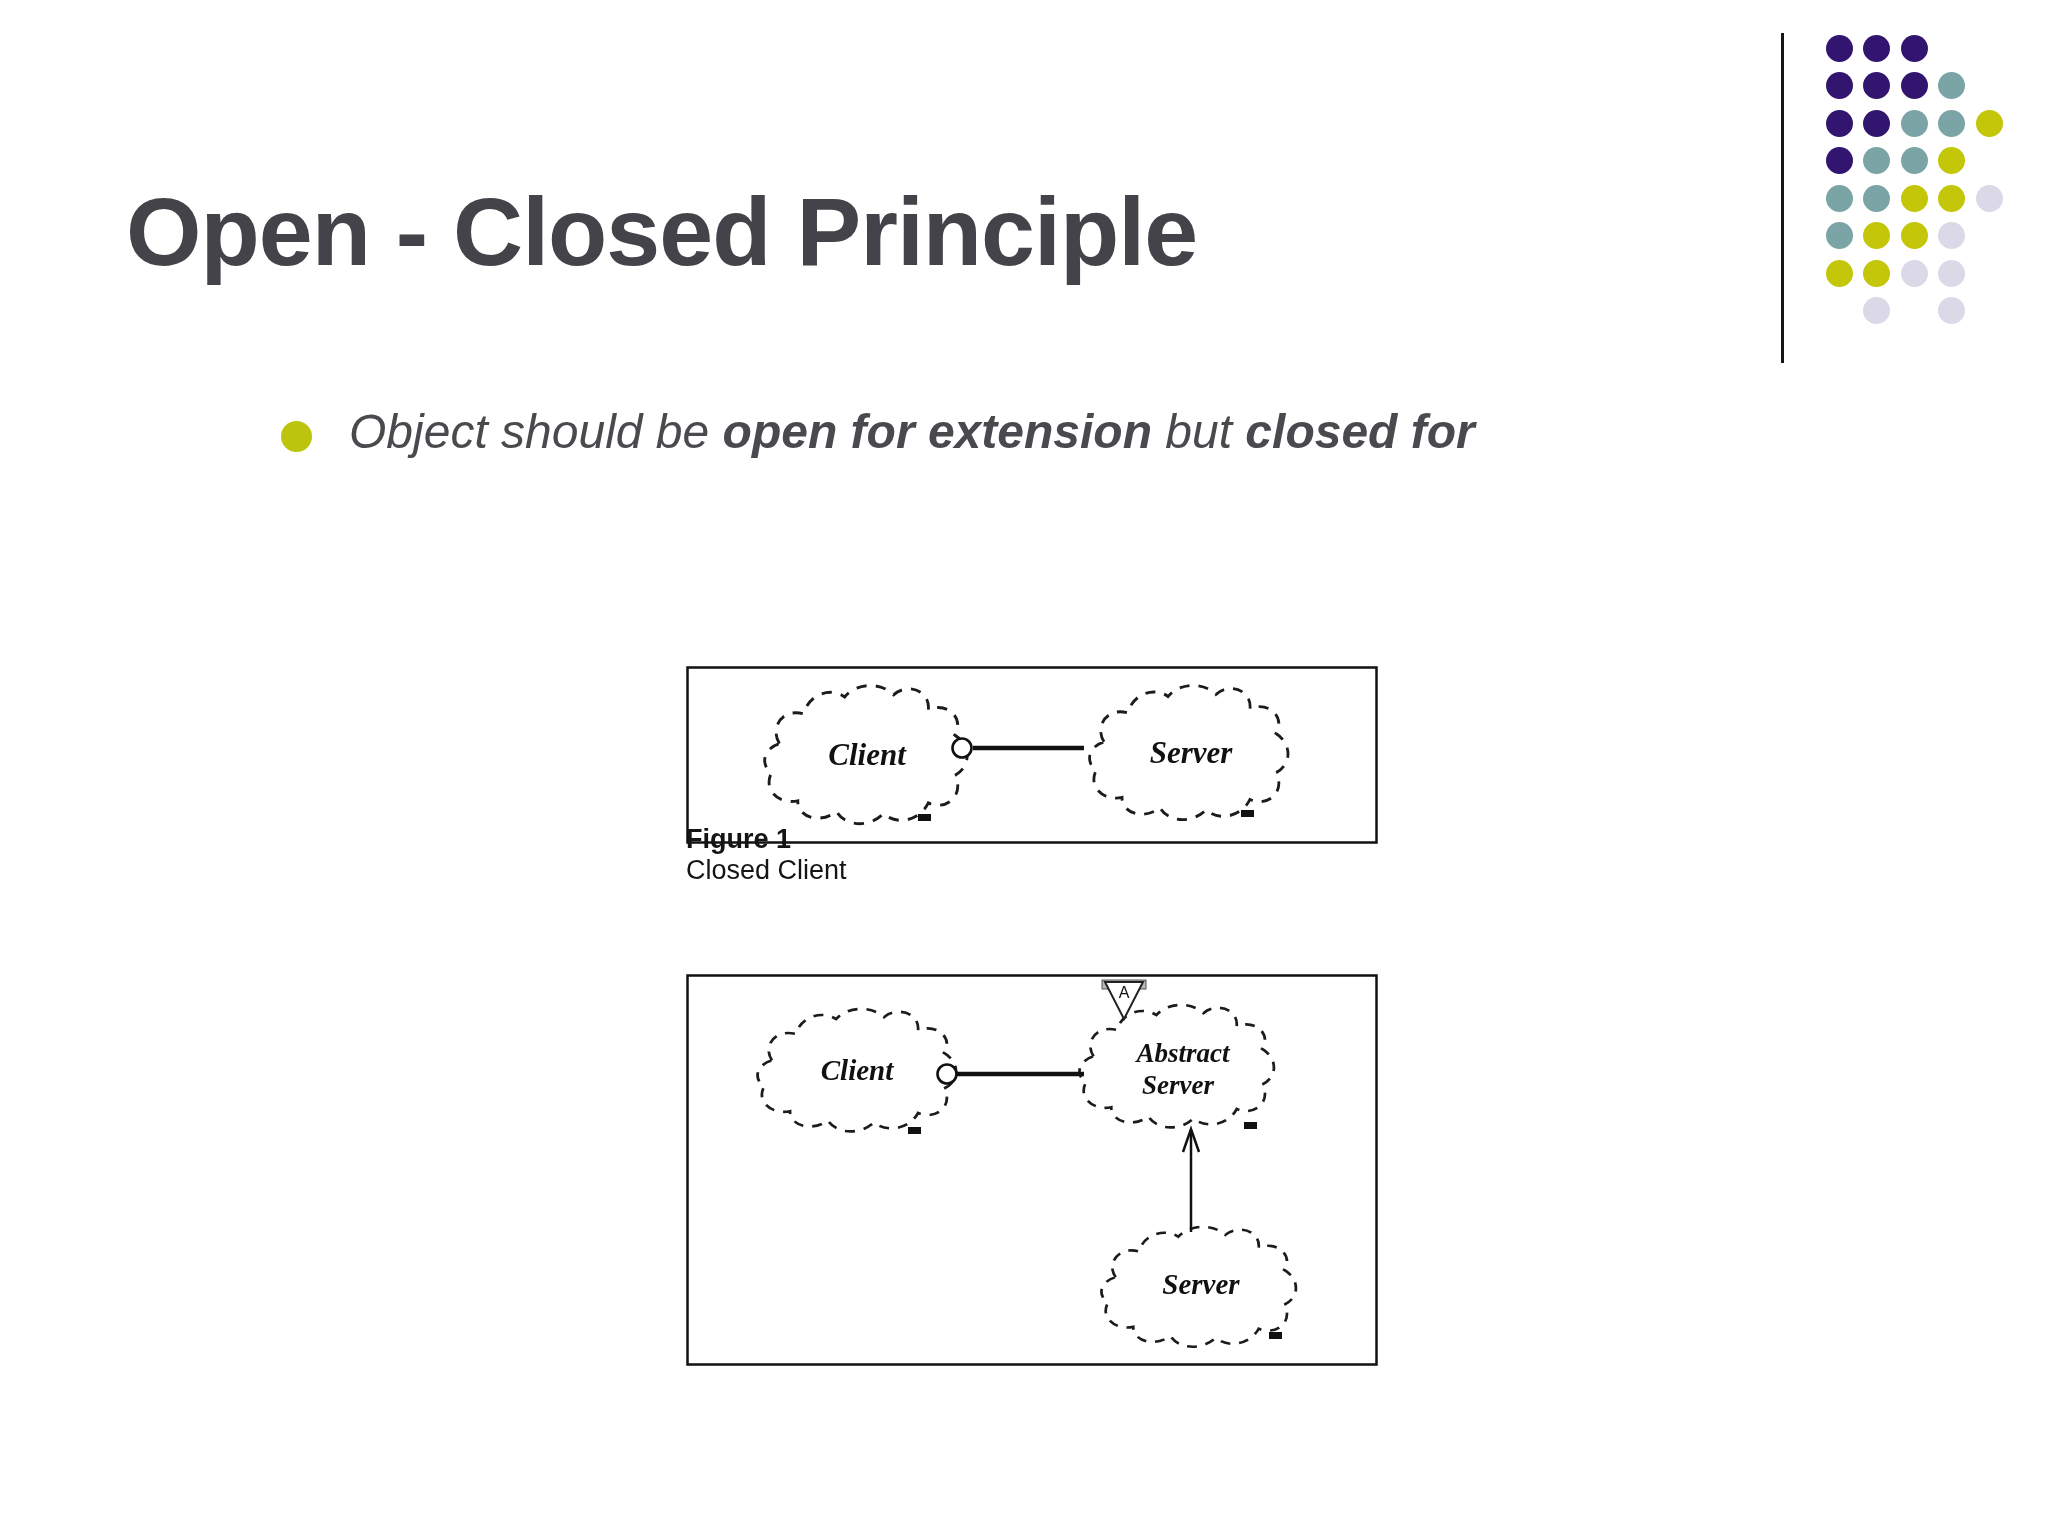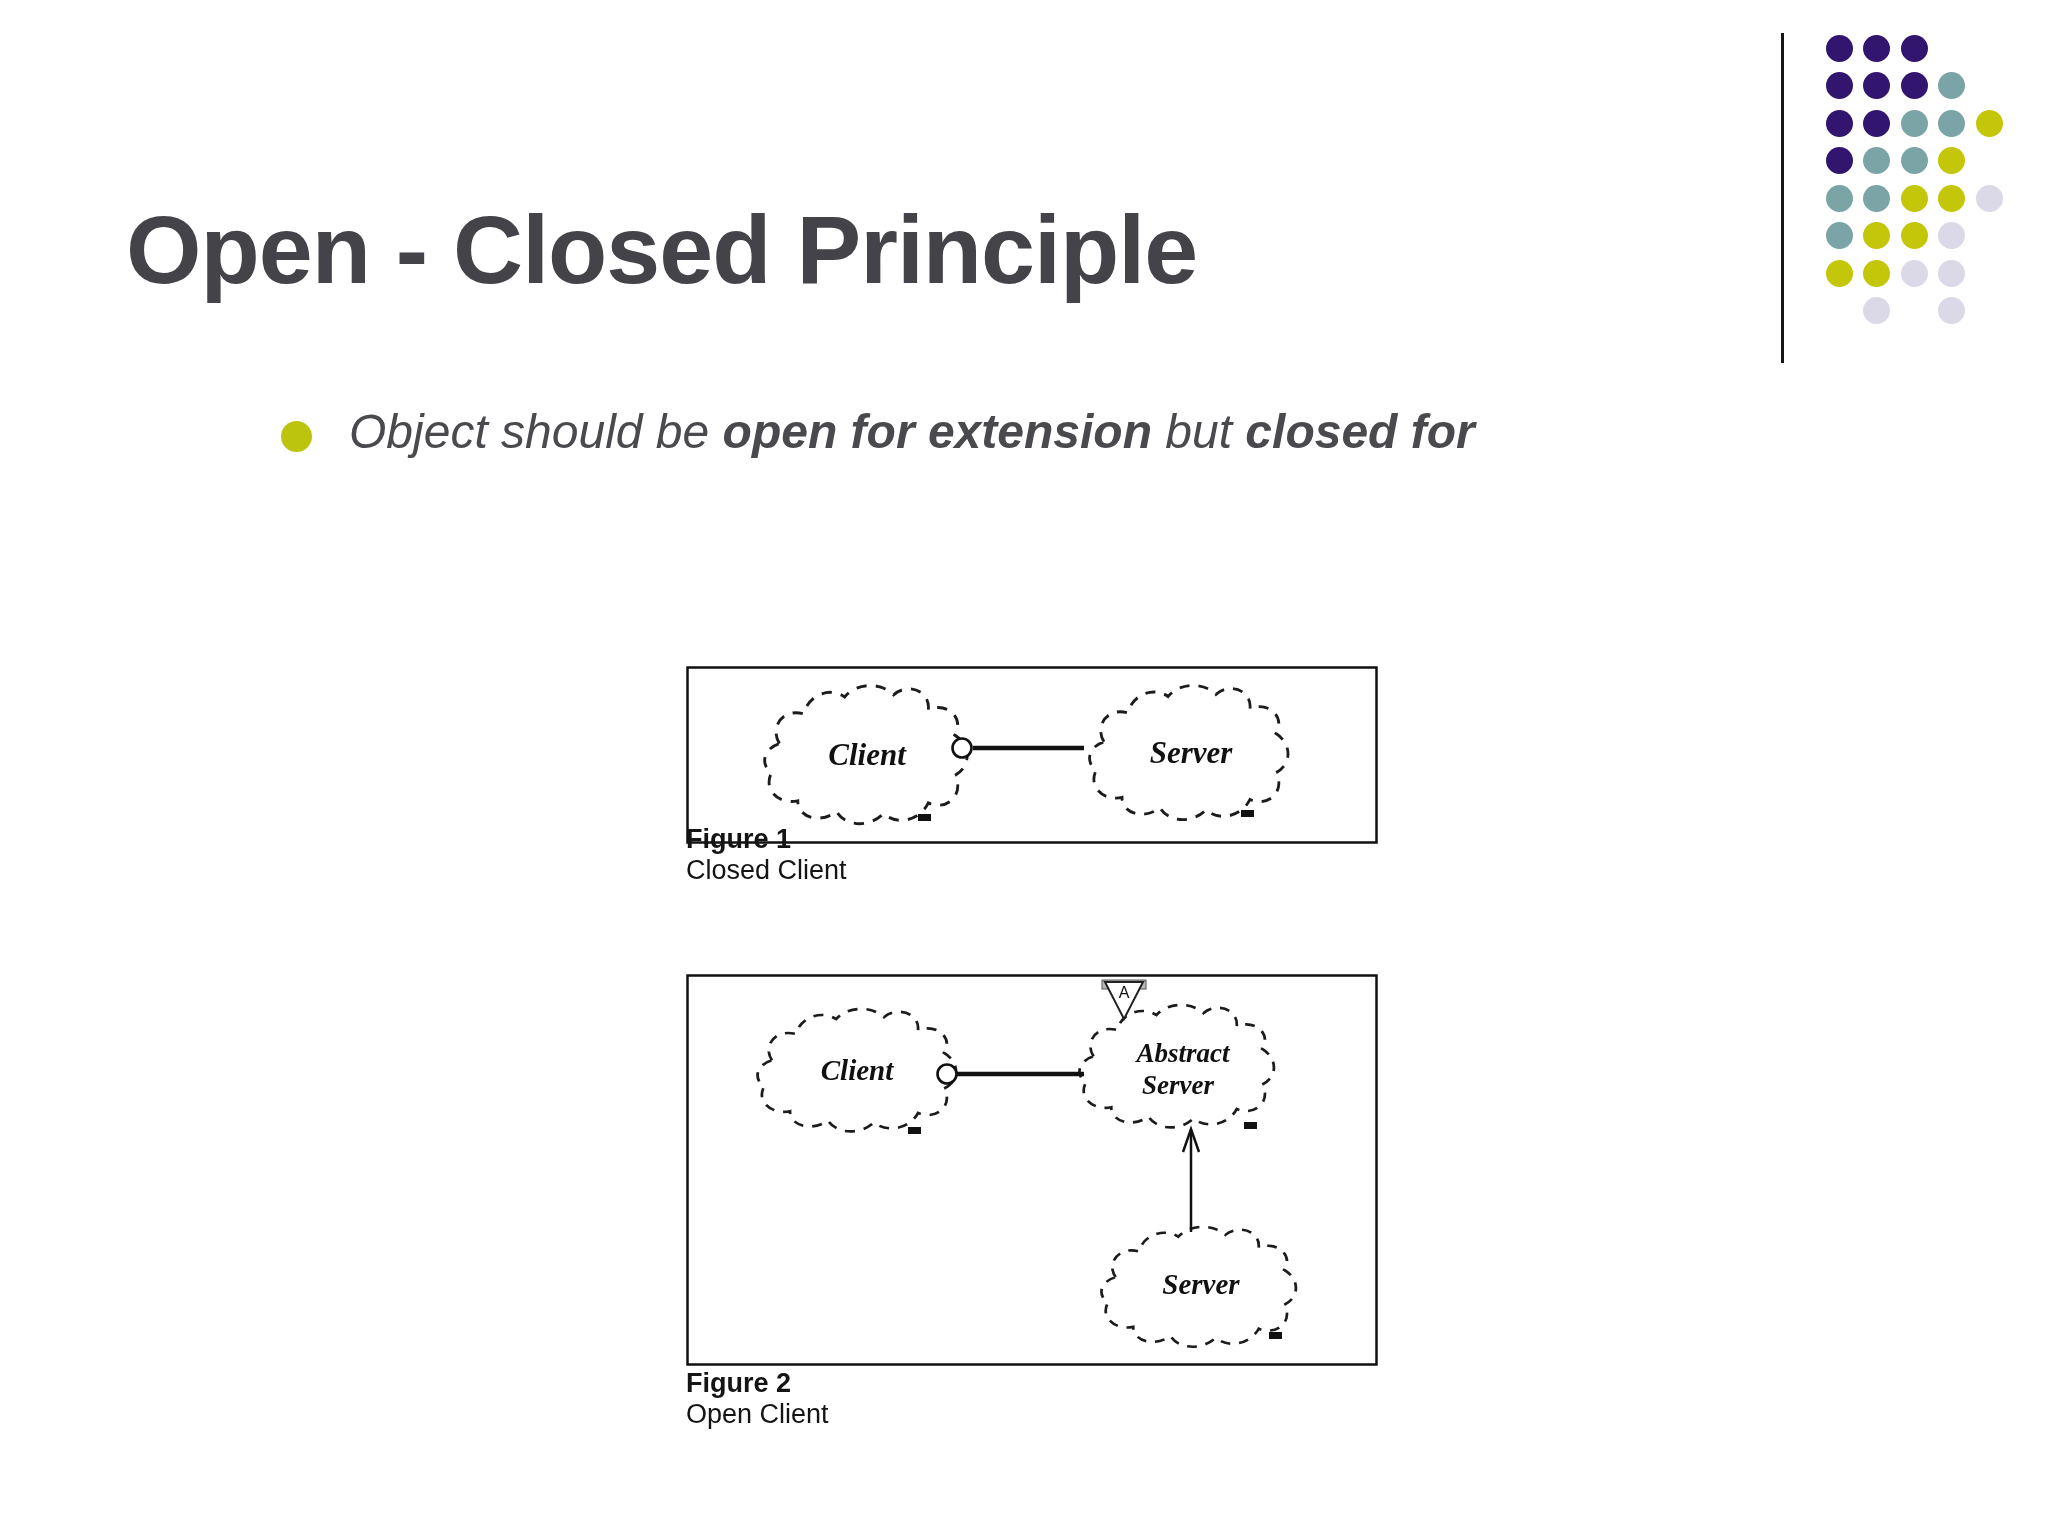--- a/index.html
+++ b/index.html
@@ -2,21 +2,21 @@
 <html><head>
 <meta charset="utf-8">
 <style>
   html,body{margin:0;padding:0;background:#888;}
   #slide{
     position:relative;width:2048px;height:1536px;background:#ffffff;
     overflow:hidden;font-family:"Liberation Sans",sans-serif;
   }
   
   #title{
-    position:absolute;left:126px;top:196px;width:1500px;
+    position:absolute;left:126px;top:178px;width:1500px;
     font-size:97px;font-weight:bold;line-height:1.12;
     color:var(--title-color,#434349);letter-spacing:-1px;white-space:nowrap;
   }
   
   #bullet-dot{
     position:absolute;left:281px;top:421px;width:31px;height:31px;border-radius:50%;
     background:var(--dot-color,#BCC40D);
   }
   #bullet-text{
     position:absolute;left:349px;top:398px;width:1640px;
@@ -138,18 +138,14 @@
     <path class="tri" d="M 419,8 L 457,8 L 438,45 Z"></path>
     <text class="tri-letter" x="438" y="24">A</text>
 
     <line class="arrow" x1="505" y1="258" x2="505" y2="158"></line>
     <path class="arrow" d="M 497,178 L 505,155 L 513,178"></path>
     <text class="script-label" x="171" y="106" font-size="29">Client</text>
     <text class="script-label" x="497" y="88" font-size="27">Abstract</text>
     <text class="script-label" x="492" y="120" font-size="27">Server</text>
     <text class="script-label" x="515" y="320" font-size="29">Server</text>
   </svg>
-  <div id="fig2-caption" class="fig-caption">
-    <div class="cap-title">Figure 2</div>
-    <div class="cap-sub">Open Client</div>
-  </div>
 
 </div>
 
 </body></html>

